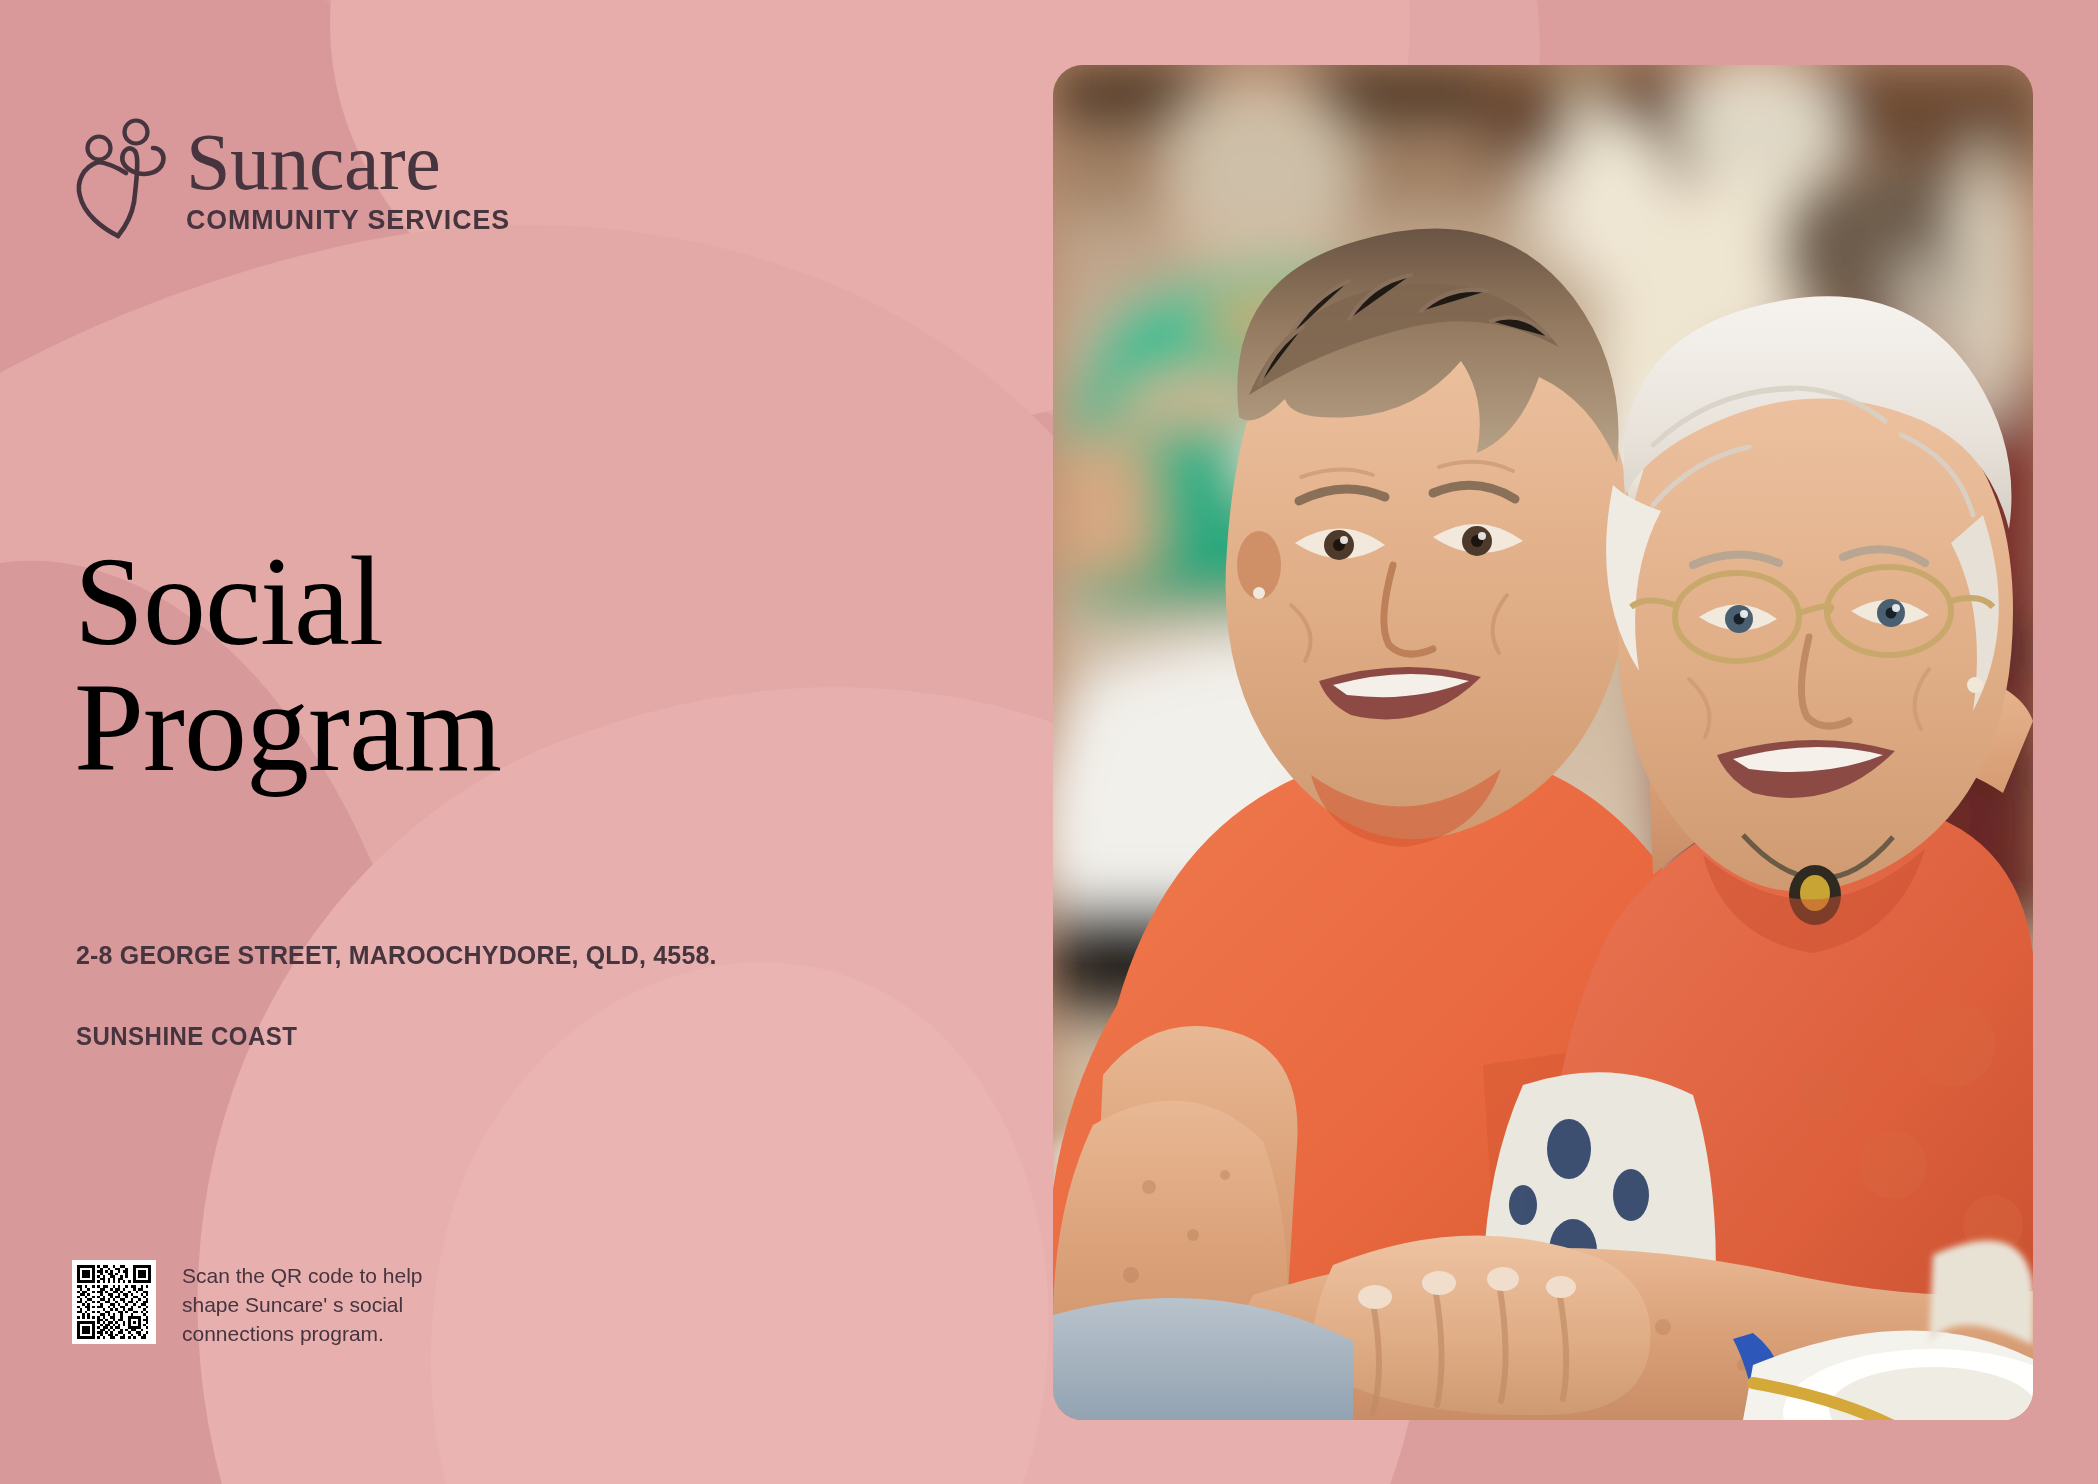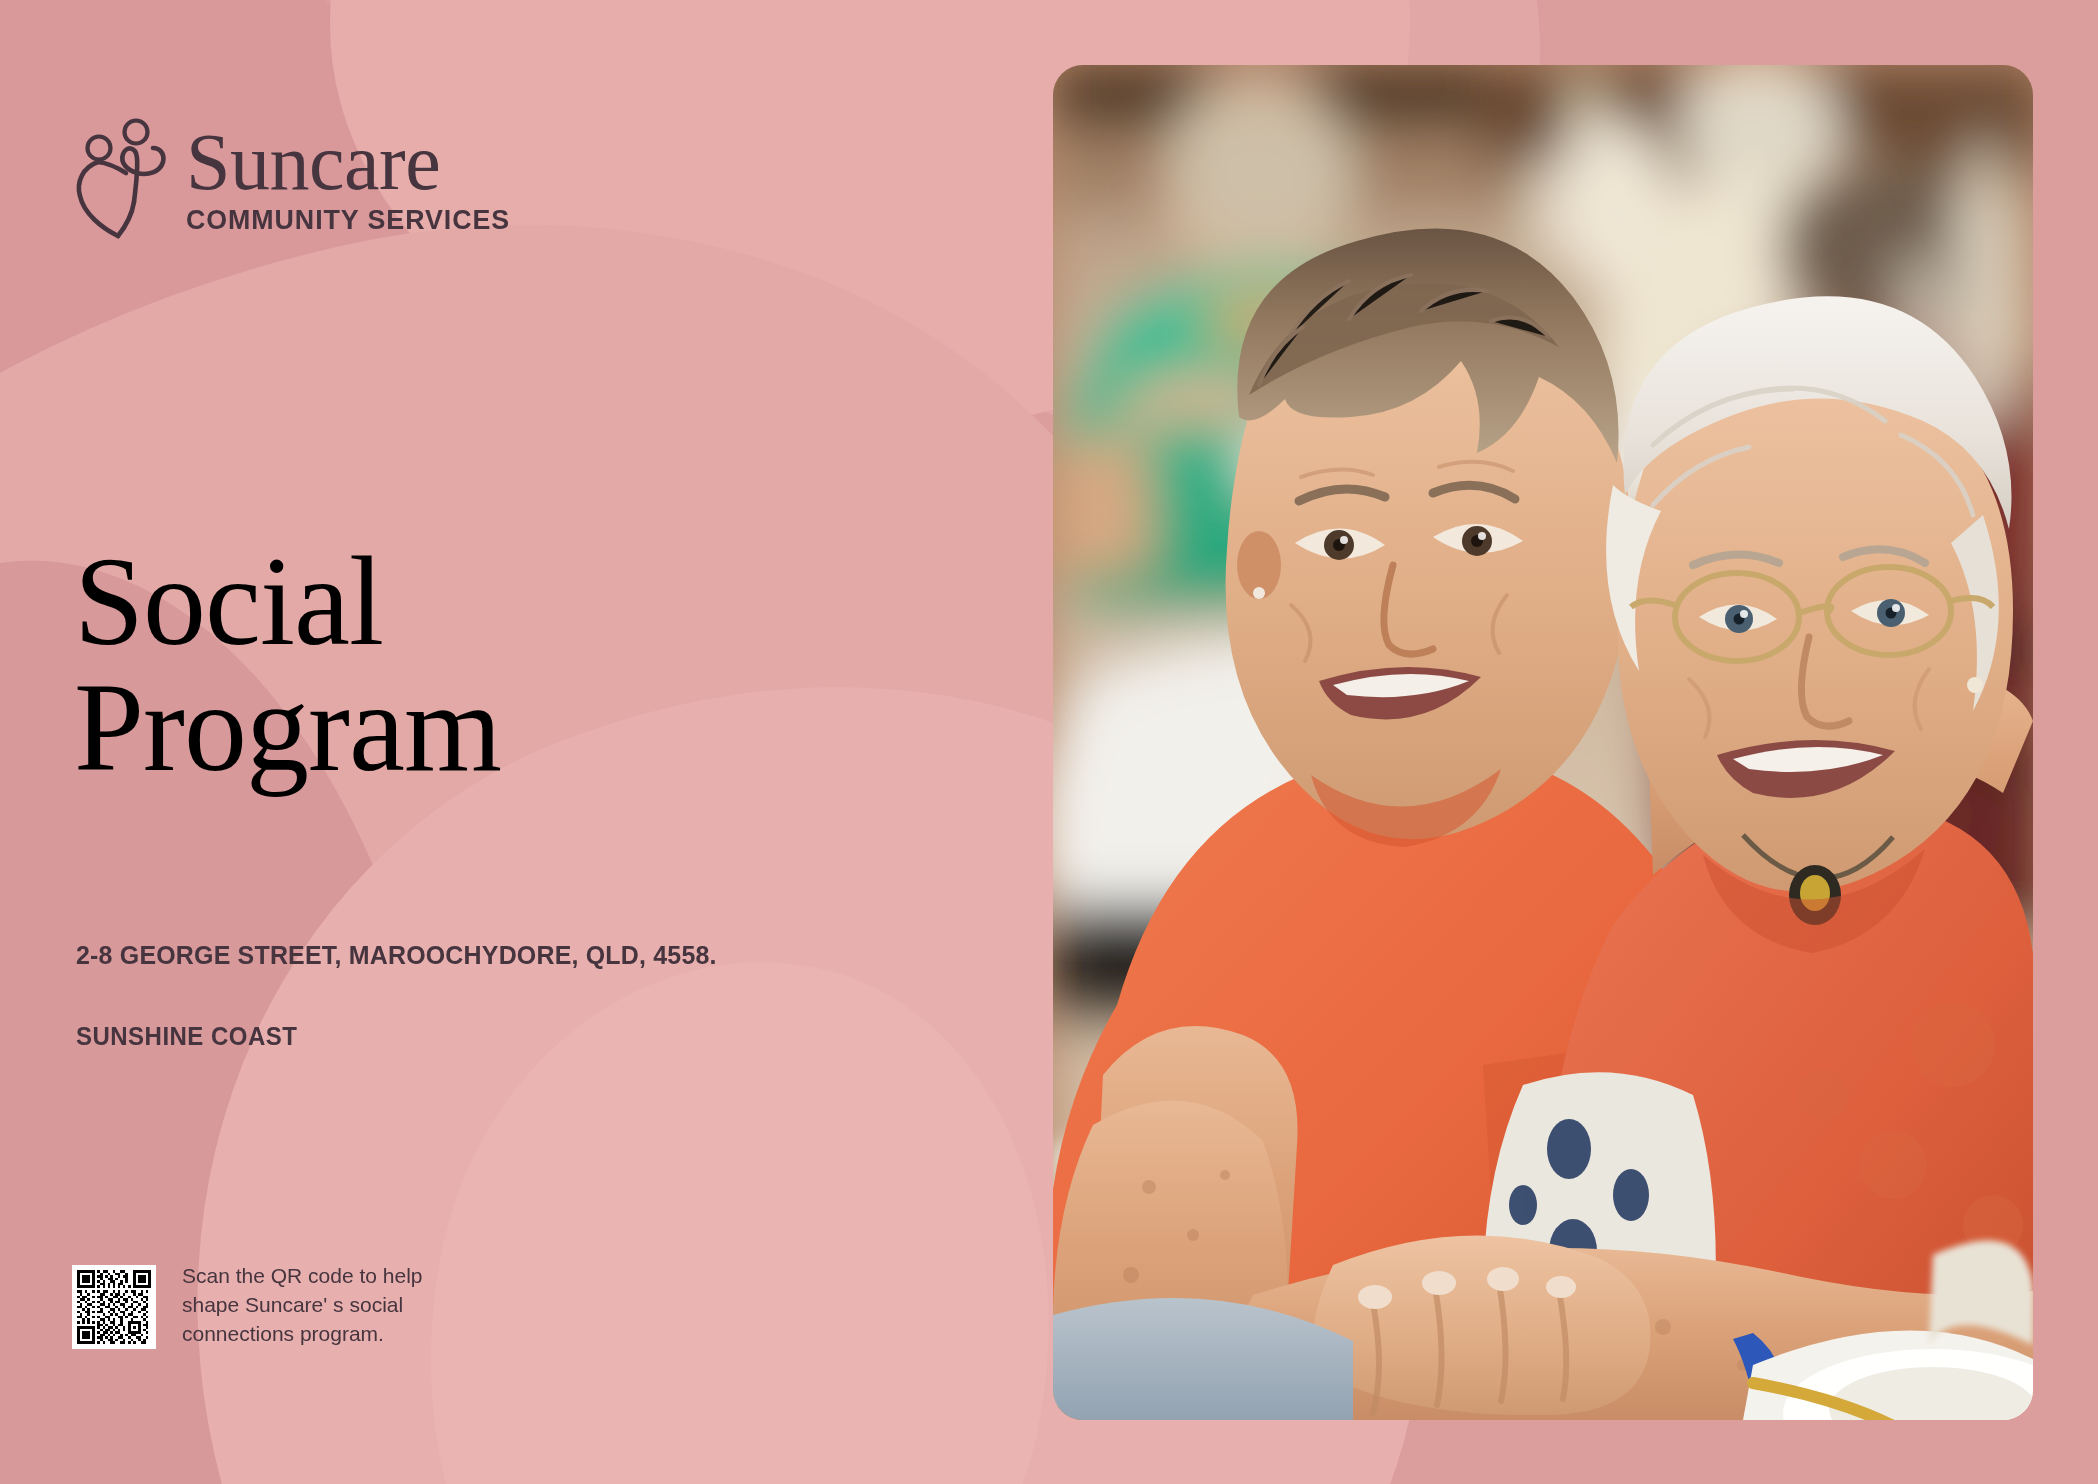--- a/index.html
+++ b/index.html
@@ -164,21 +164,21 @@
     line-height: 1.2;
     color: #46343f;
     letter-spacing: 0px;
   }
 
   
   .qr-row {
     position: absolute;
     left: 72px; top: 1256px;
     display: flex;
-    align-items: flex-end;
+    align-items: center;
   }
   .qr-frame {
     width: 84px; height: 84px;
     background: #ffffff;
     padding: 5px;
     box-sizing: border-box;
     flex: 0 0 auto;
   }
   .qr-frame svg { display:block; width:100%; height:100%; }
   .qr-caption {

